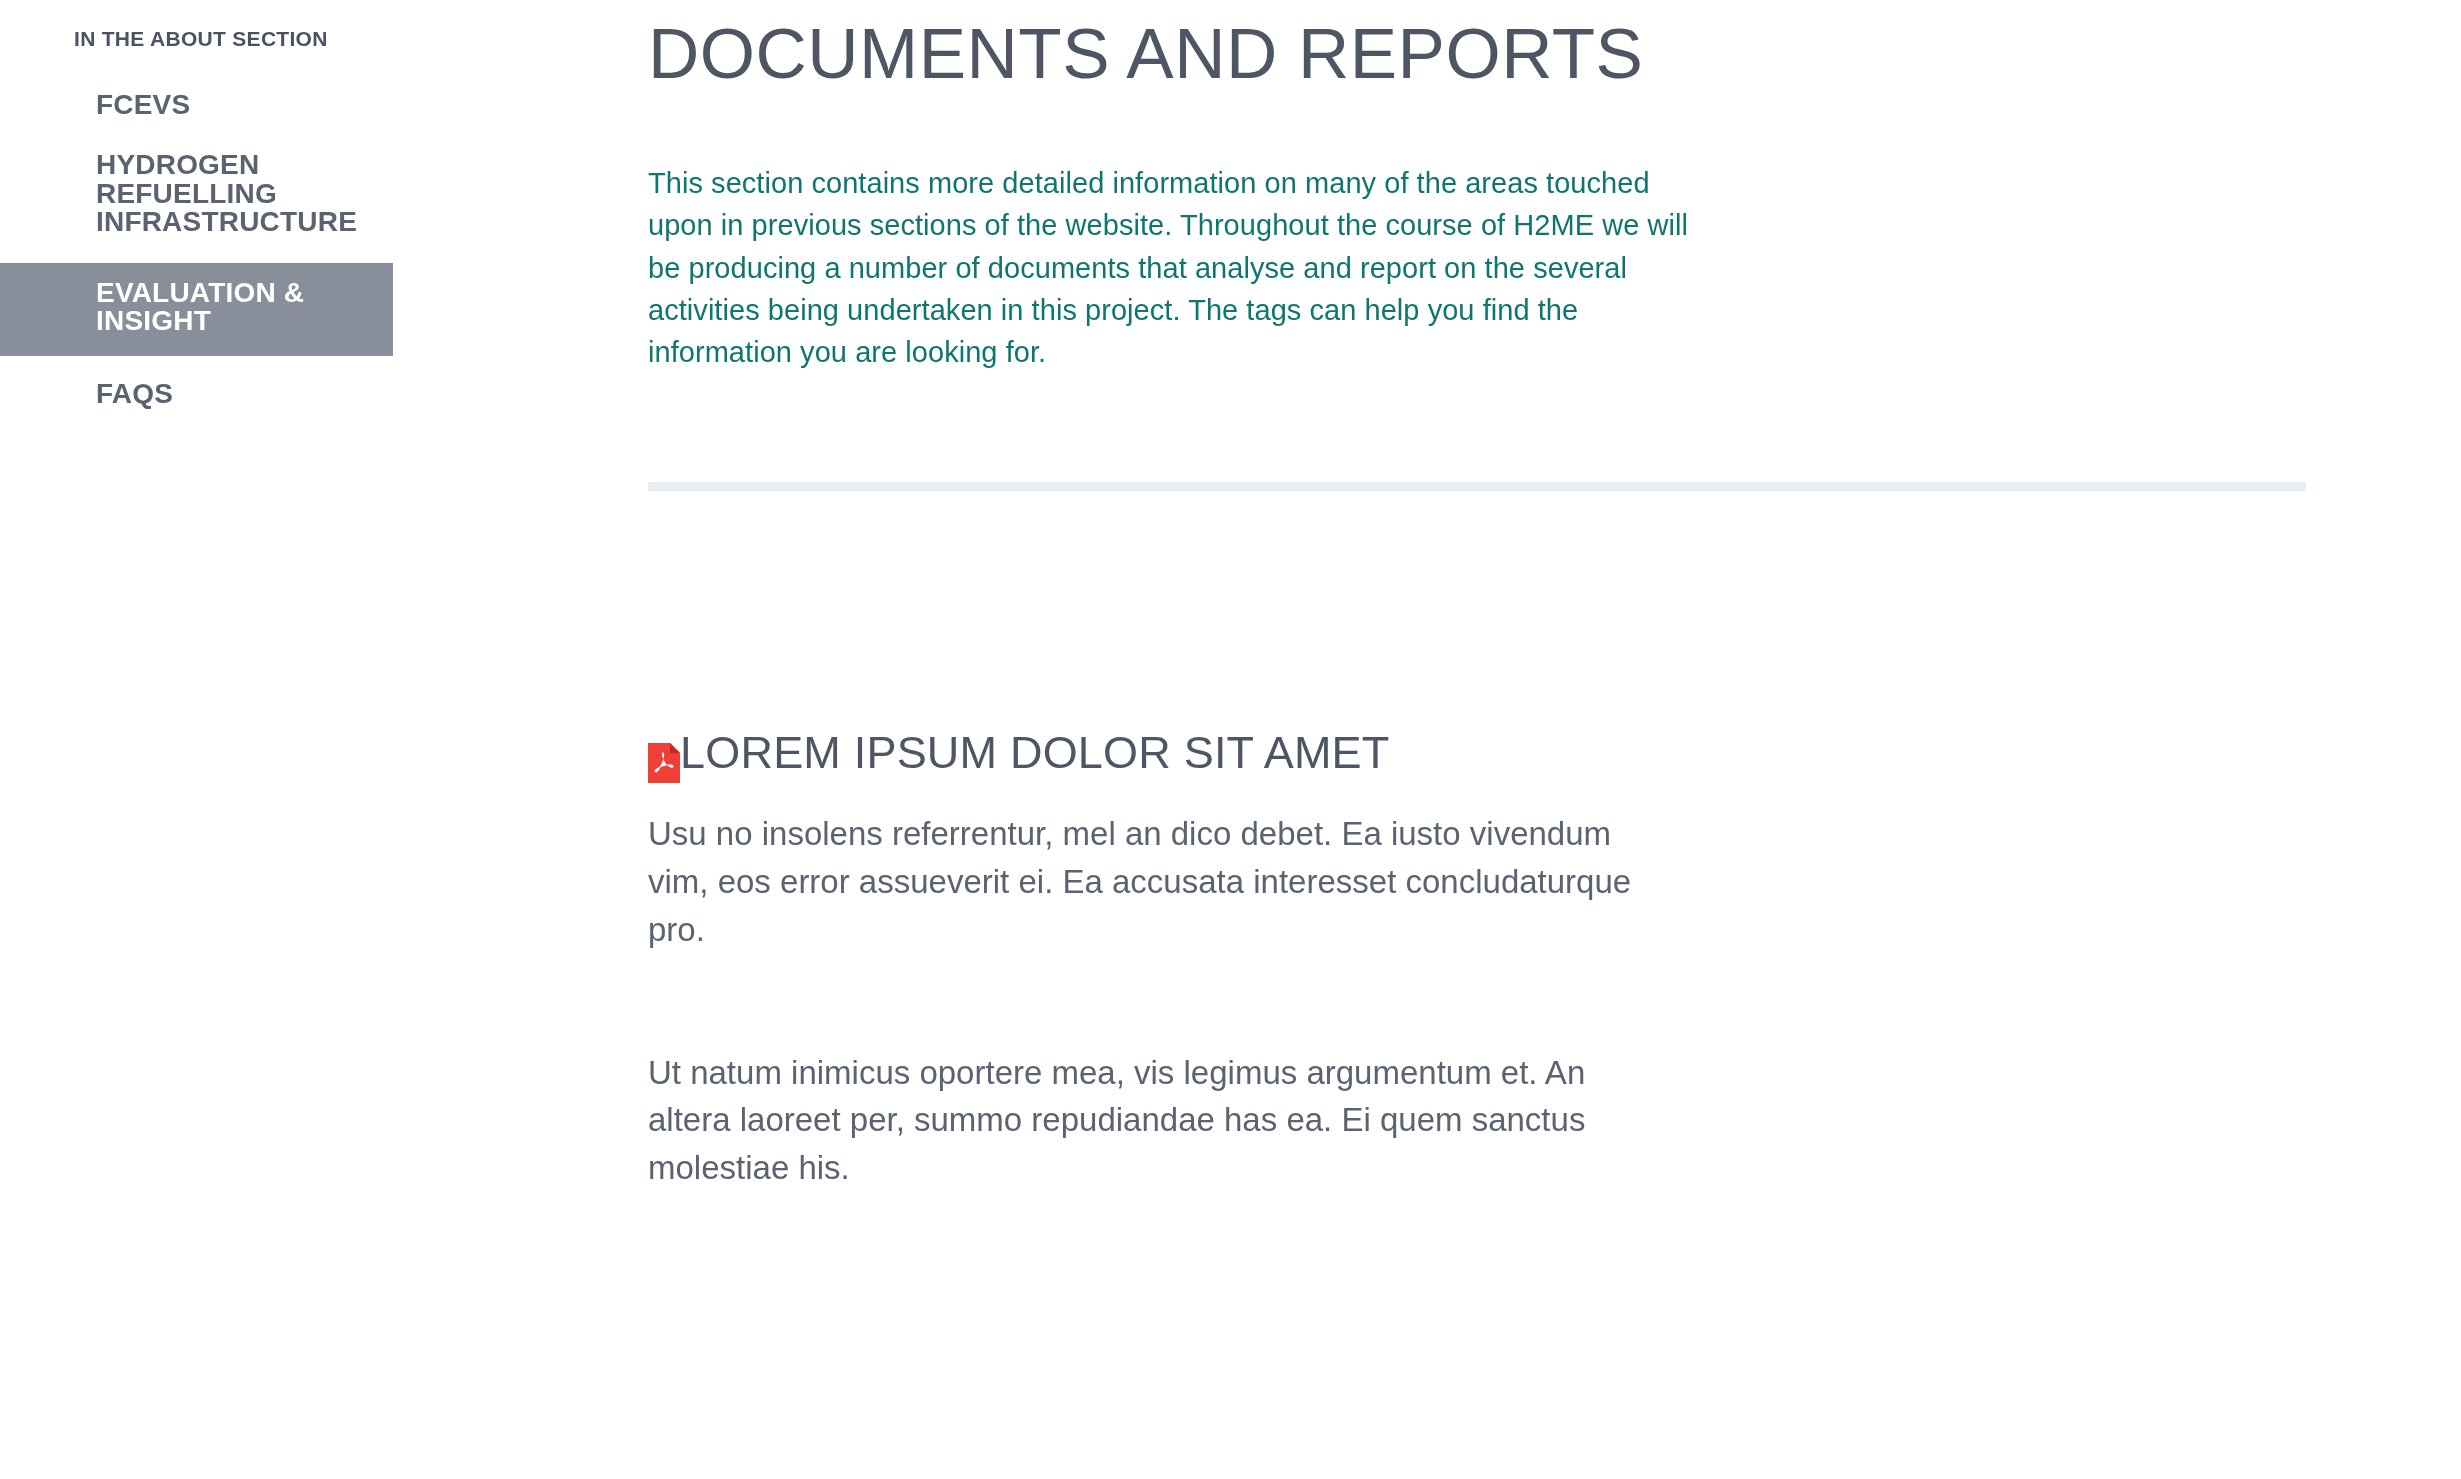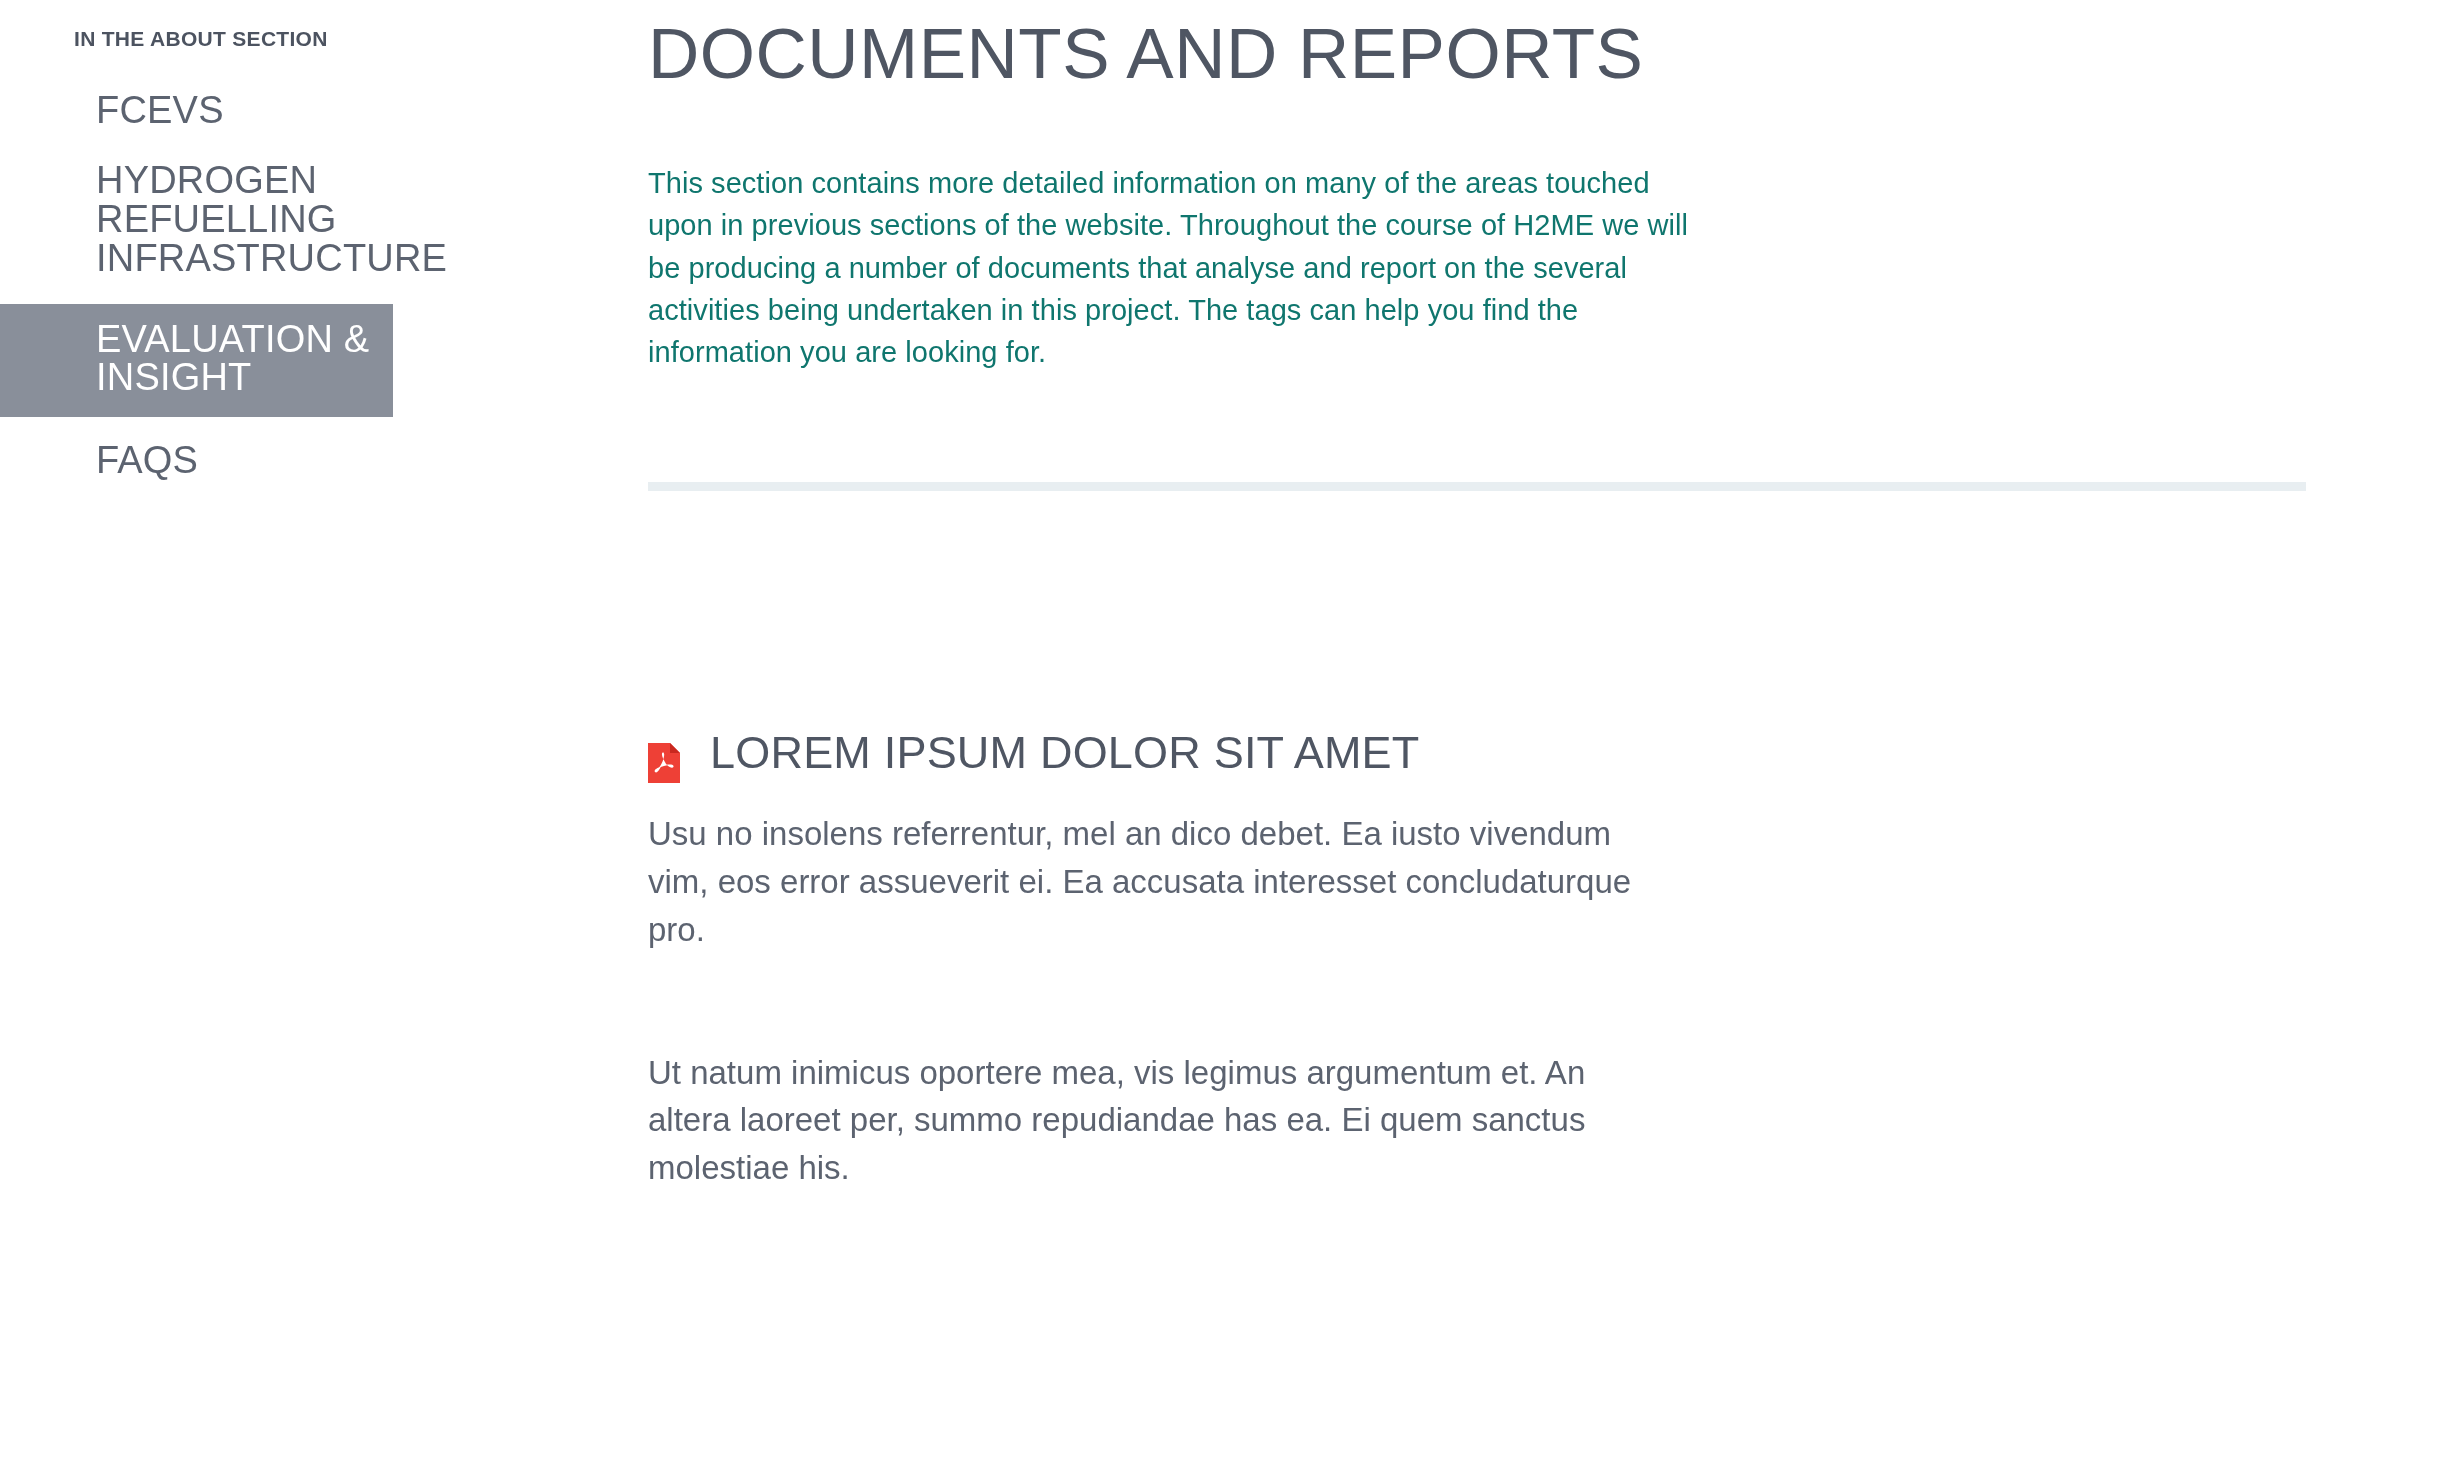--- a/index.html
+++ b/index.html
@@ -38,22 +38,22 @@
     padding-left: 74px;
     padding-right: 198px;
     margin-bottom: 34px;
   }
 
   .nav-list {
     list-style: none;
   }
 
   .nav-item {
-    font-size: 38px;
-    font-weight: 400;
+    font-size: 28px;
+    font-weight: 700;
     color: #5c6370;
     line-height: 1.02;
     letter-spacing: 0.2px;
     padding: 6px 12px 10px 96px;
     margin-bottom: 16px;
     width: 393px;
     cursor: pointer;
   }
 
   .nav-item.active {
@@ -108,21 +108,20 @@
     left: 0;
     top: 728px;
     width: 1148px;
   }
 
   .doc-entry { margin-bottom: 95px; }
 
   .doc-head {
     display: flex;
     align-items: flex-start;
-    gap: 30px;
   }
 
   .doc-icon {
     position: relative;
     flex: 0 0 auto;
     width: 32px;
     height: 40px;
     margin-top: 15px;
   }
 

